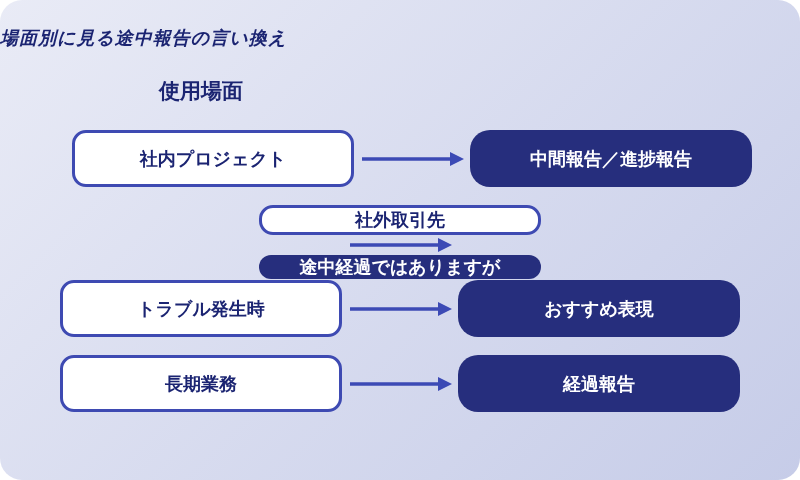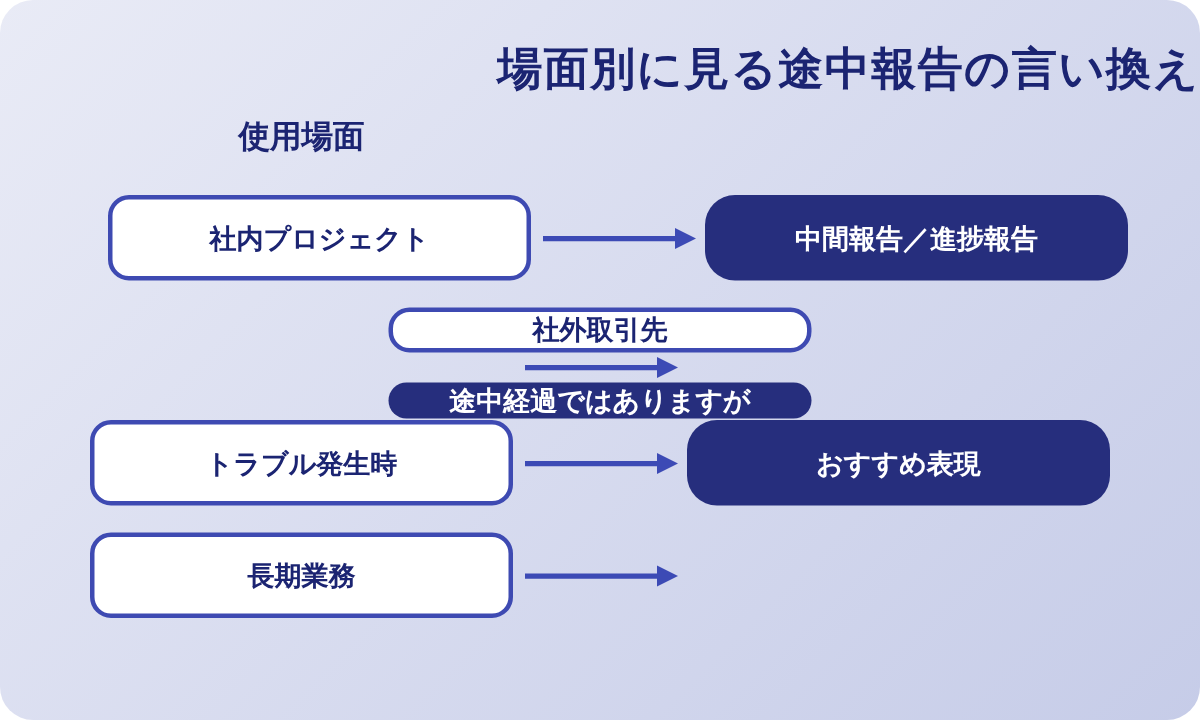--- a/index.html
+++ b/index.html
@@ -10,25 +10,26 @@
     width: 800px;
     height: 480px;
     border-radius: 22px;
     background: linear-gradient(135deg, var(--bg-grad-start, #e9ebf6) 0%, var(--bg-grad-end, #c6cce8) 100%);
     overflow: hidden;
   }
 
   .title {
     position: absolute;
     top: 26px; left: 0; width: 100%;
-    text-align: right;
-    font-size: 30px;
+    text-align: left;
+    font-size: 18px;
     font-weight: 700;
     letter-spacing: 1px;
     color: var(--navy, #1b2472);
+    font-style: italic;
   }
 
   .col-header {
     position: absolute;
     top: 77px;
     width: 282px;
     text-align: center;
     font-size: 21px;
     font-weight: 700;
     color: var(--navy, #1b2472);
@@ -129,15 +130,16 @@
   </div>
 
   <div class="row r4">
     <div class="scene-box">長期業務</div>
     <div class="arrow-wrap">
       <svg width="116" height="20" viewBox="0 0 116 20">
         <line x1="8" y1="10" x2="98" y2="10" stroke="var(--arrow, #3c4ab5)" stroke-width="3.5"></line>
         <polygon points="96,3 110,10 96,17" fill="var(--arrow, #3c4ab5)"></polygon>
       </svg>
     </div>
+    <div class="expr-box">経過報告</div>
   </div>
 
 </div>
 
 </body></html>

